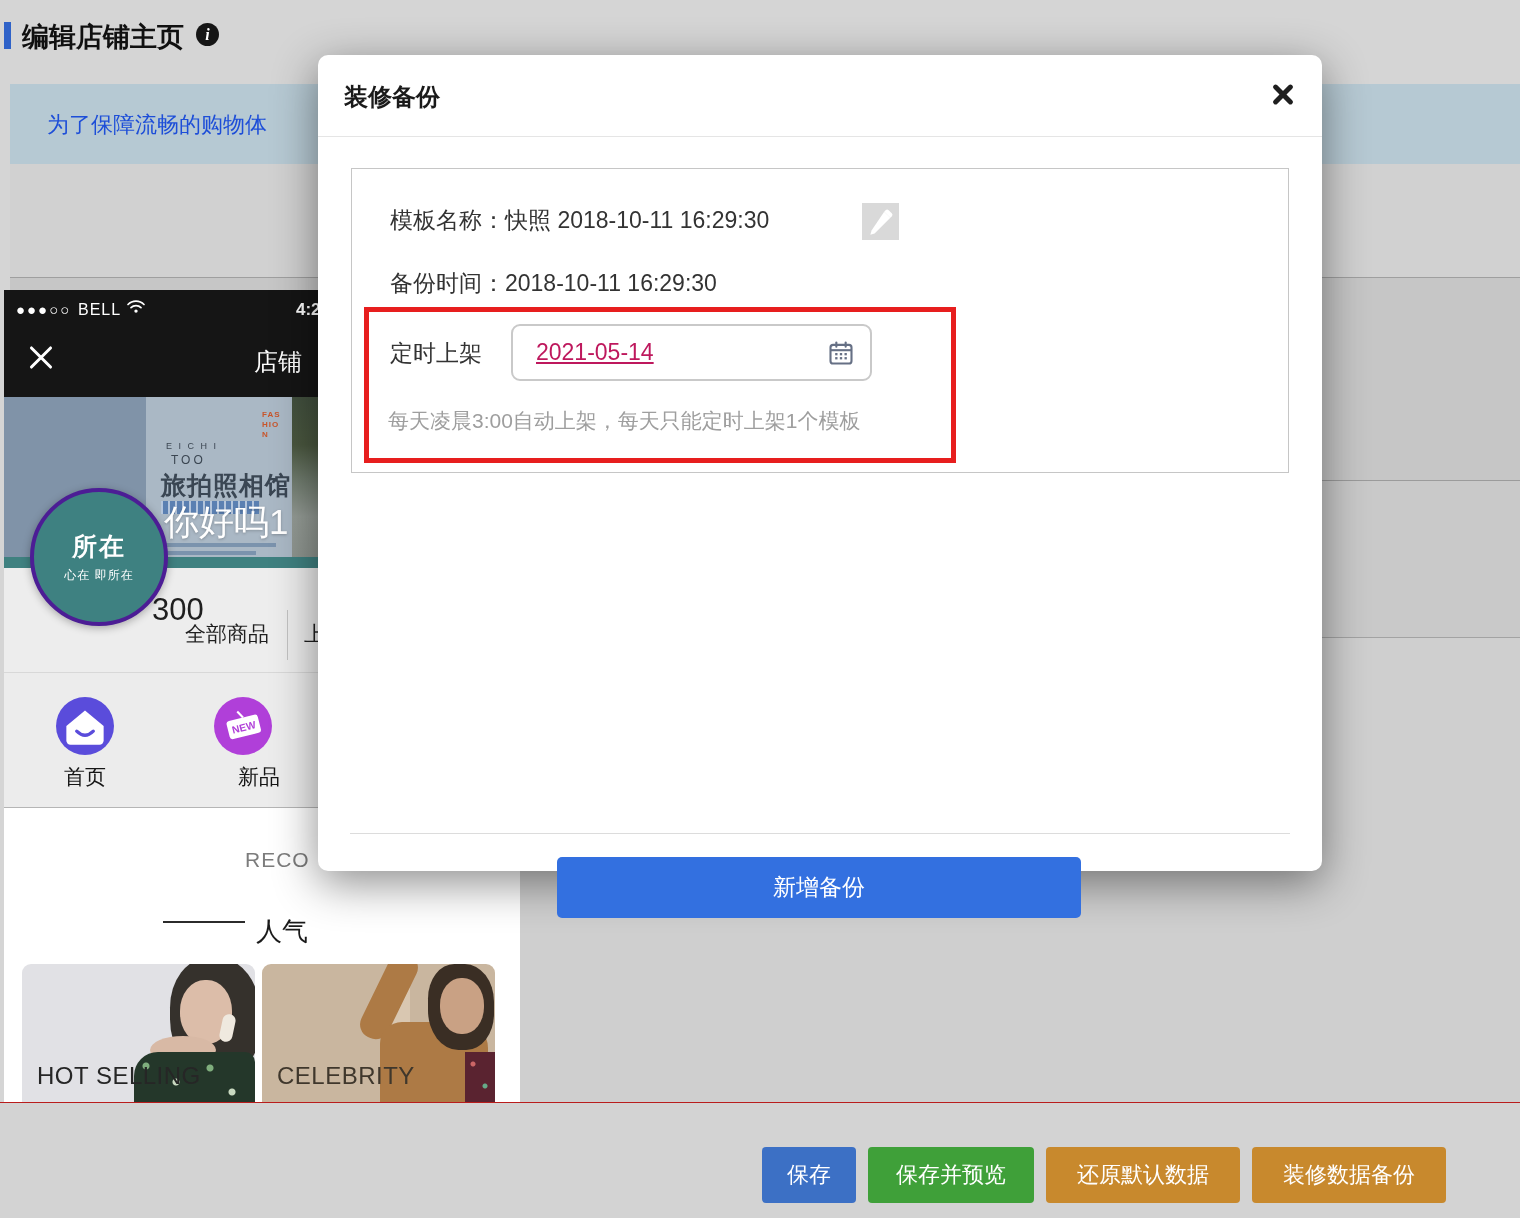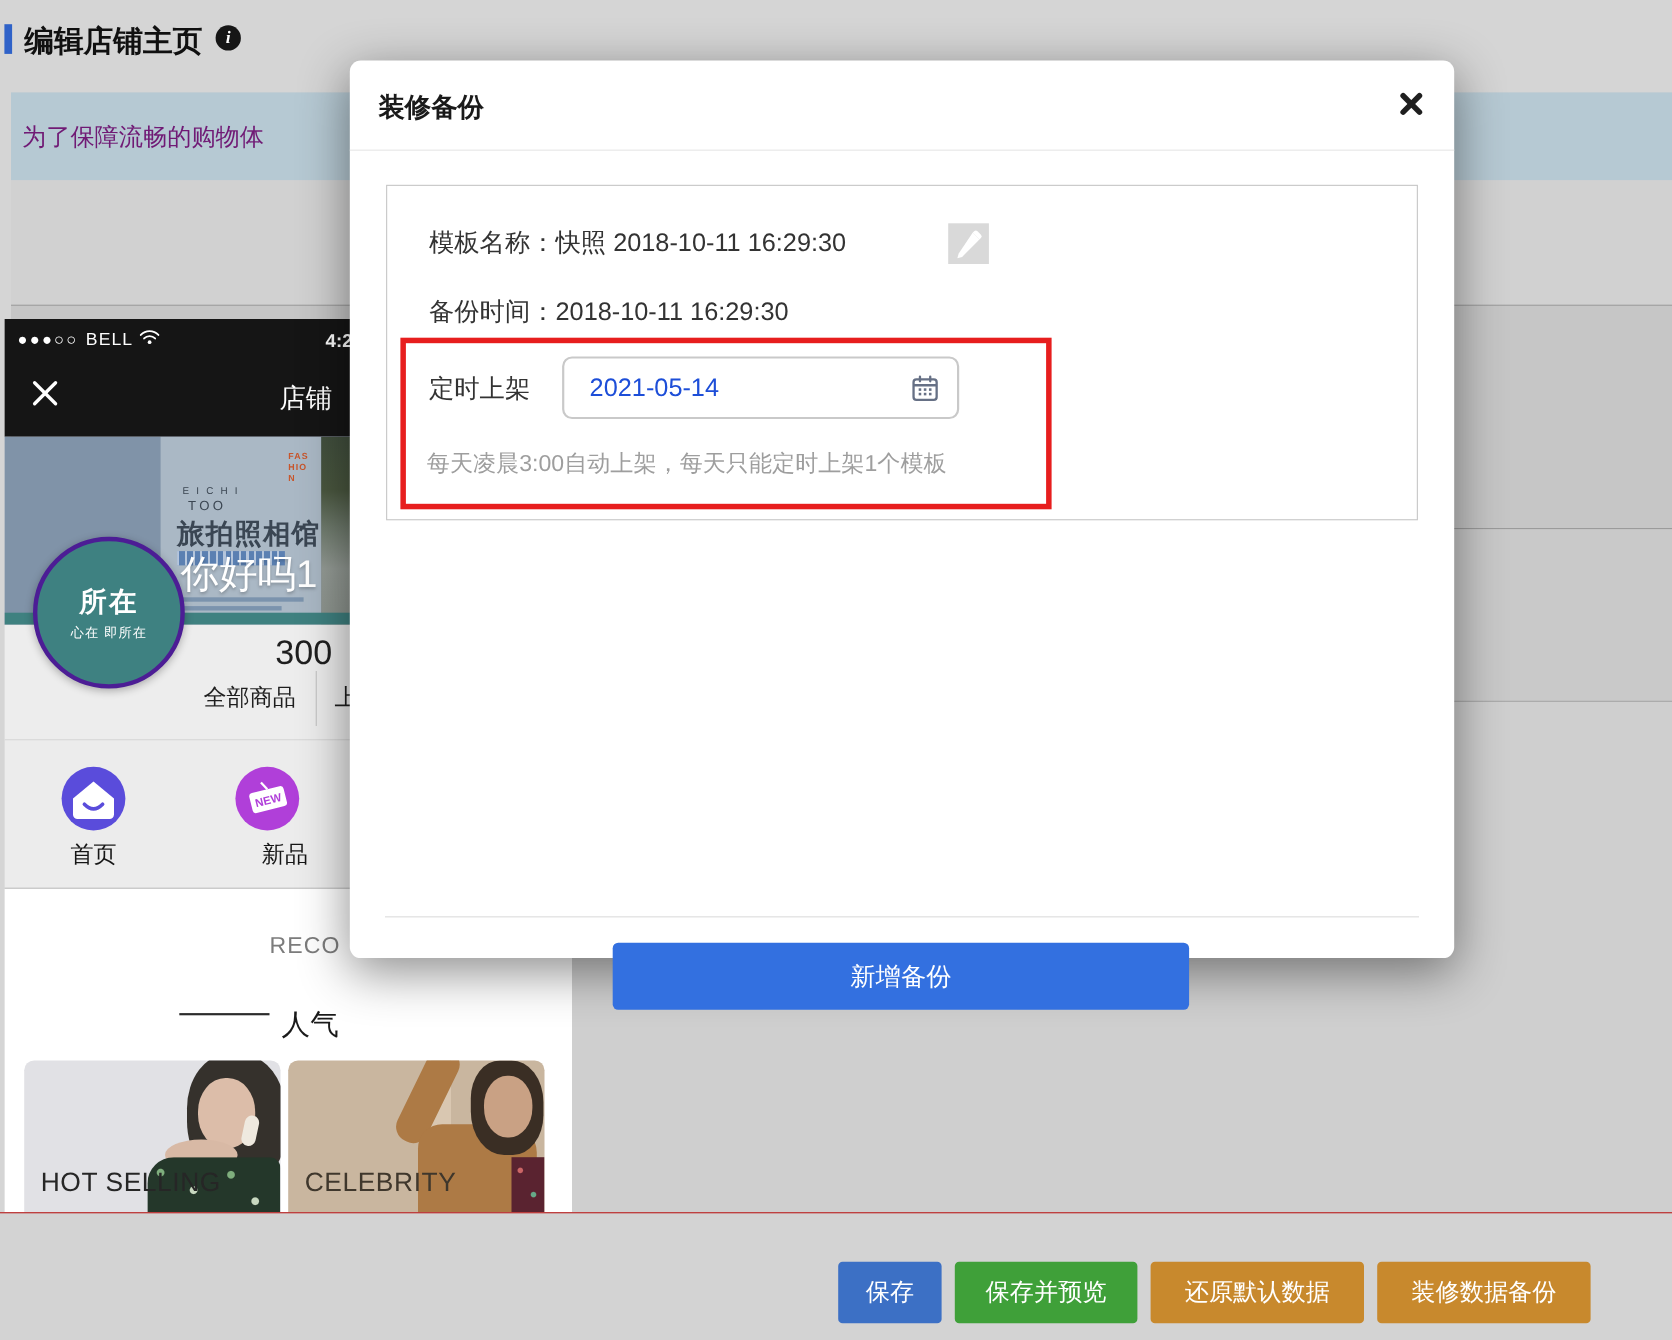--- a/index.html
+++ b/index.html
@@ -7,21 +7,21 @@
          font-family:"Liberation Sans",sans-serif;background:#d5d5d5;}
   .abs{position:absolute;}
   .hline{position:absolute;left:10px;right:0;height:1px;}
   
   .titlebar-accent{left:4px;top:22px;width:7px;height:27px;background:#2f62c8;}
   .page-title{left:22px;top:19px;font-size:27px;font-weight:bold;color:#101010;}
   .info-ic{left:196px;top:23px;width:23px;height:23px;border-radius:50%;background:#161616;
            color:#fff;font-family:"Liberation Serif",serif;font-style:italic;font-weight:bold;
            font-size:16px;text-align:center;line-height:23px;}
   .notice{left:10px;top:84px;width:1510px;height:80px;background:#b6c9d3;}
-  .notice-text{left:10px;top:26px;font-size:22px;color:#701a75;}
+  .notice-text{left:37px;top:26px;font-size:22px;color:#1d4ed8;}
   
   .secA{left:10px;top:164px;width:1510px;height:113px;background:#d1d1d1;}
   .secB{left:10px;top:277px;width:1510px;height:203px;background:#c6c6c6;}
   .secC{left:10px;top:480px;width:1510px;height:157px;background:#c9c9c9;}
   .secD{left:10px;top:637px;width:1510px;height:465px;background:#cfcfcf;}
   
   .preview{left:4px;top:290px;width:516px;height:812px;overflow:hidden;}
   .ph-head{left:0;top:0;width:343px;height:107px;background:#151515;}
   .sig{left:12px;top:11px;color:#fff;font-size:15px;letter-spacing:2px;}
   .carrier{left:74px;top:11px;color:#fff;font-size:16px;letter-spacing:1px;}
@@ -43,21 +43,21 @@
   .fashion{position:absolute;left:258px;top:13px;font-size:8px;font-weight:bold;color:#c8552b;
            line-height:10px;letter-spacing:1px;}
   .hello{position:absolute;left:160px;top:102px;font-size:35px;font-weight:500;color:#fff;
          text-shadow:0 1px 3px rgba(0,0,0,.25);}
   .tealband{position:absolute;left:0;top:160px;width:343px;height:11px;background:#3f8180;}
   .logo-circle{left:26px;top:198px;width:130px;height:130px;border-radius:50%;background:#3e8181;
                border:4px solid #4c1d95;box-shadow:0 2px 8px rgba(0,0,0,.3);color:#fff;text-align:center;z-index:3;}
   .logo-l1{margin-top:38px;font-size:25px;font-weight:bold;letter-spacing:2px;}
   .logo-l2{margin-top:4px;font-size:12px;letter-spacing:1px;}
   .stats{left:0;top:278px;width:343px;height:104px;background:#ededed;}
-  .stat-num{position:absolute;left:148px;top:8px;width:150px;text-align:right;font-size:31px;color:#1f1f1f;}
+  .stat-num{position:absolute;left:148px;top:24px;width:150px;text-align:left;font-size:31px;color:#1f1f1f;}
   .stat-lab{position:absolute;left:148px;top:52px;width:150px;text-align:center;font-size:21px;color:#1f1f1f;}
   .stat-div{position:absolute;left:283px;top:42px;width:1px;height:50px;background:#c2c2c2;}
   .stat-lab2{position:absolute;left:300px;top:52px;font-size:21px;color:#1f1f1f;}
   .tabsrow{left:0;top:382px;width:343px;height:134px;background:#ececec;
            border-top:1px solid #d8d8d8;border-bottom:1px solid #b5b5b5;}
   .tab-circle{position:absolute;top:24px;width:58px;height:58px;border-radius:50%;}
   .tab-label{position:absolute;top:90px;width:84px;text-align:center;font-size:21px;color:#161616;}
   .lower{left:0;top:518px;width:516px;height:294px;background:#ffffff;}
   .eyebrow{position:absolute;left:241px;top:40px;font-size:21px;color:#7c7c7c;letter-spacing:1px;}
   .dash{position:absolute;left:159px;top:113px;width:82px;height:2px;background:#2b2b2b;}
@@ -75,21 +75,21 @@
   .m-close{position:absolute;left:950px;top:24px;width:30px;height:30px;cursor:pointer;}
   .m-xbar{position:absolute;width:26px;height:5px;background:#1f1f1f;border-radius:3px;top:13px;left:2px;}
   .m-hline{position:absolute;left:0;top:81px;width:1004px;height:1px;background:#e5e5e5;}
   .m-box{position:absolute;left:33px;top:113px;width:936px;height:303px;border:1px solid #c6c6c6;background:#fff;}
   .m-row{position:absolute;font-size:23px;color:#333;}
   .m-edit{position:absolute;left:544px;top:148px;width:37px;height:37px;background:#d9d9d9;cursor:pointer;}
   .m-red{position:absolute;left:46px;top:252px;width:582px;height:146px;border:5px solid #e71e1e;}
   .m-sched-label{position:absolute;left:72px;top:283px;font-size:23px;color:#333;}
   .m-input{position:absolute;left:193px;top:269px;width:361px;height:57px;border:2px solid #c9c9c9;
            border-radius:9px;background:#fff;box-sizing:border-box;}
-  .m-input-val{position:absolute;left:23px;top:13px;font-size:23px;color:#1d4ed8;}
+  .m-input-val{position:absolute;left:23px;top:13px;font-size:23px;color:#be185d;text-decoration:underline;}
   .m-cal{position:absolute;right:15px;top:13px;width:28px;height:28px;}
   .m-hint{position:absolute;left:70px;top:352px;font-size:21px;color:#9e9e9e;}
   .m-div{position:absolute;left:32px;top:778px;width:940px;height:1px;background:#dcdcdc;}
   .m-btn{position:absolute;left:239px;top:802px;width:524px;height:61px;background:#3370e0;border:none;
          border-radius:5px;color:#fff;font-size:23px;font-family:inherit;cursor:pointer;}
 </style>
 </head>
 <body>
 
 <div id="stage">

